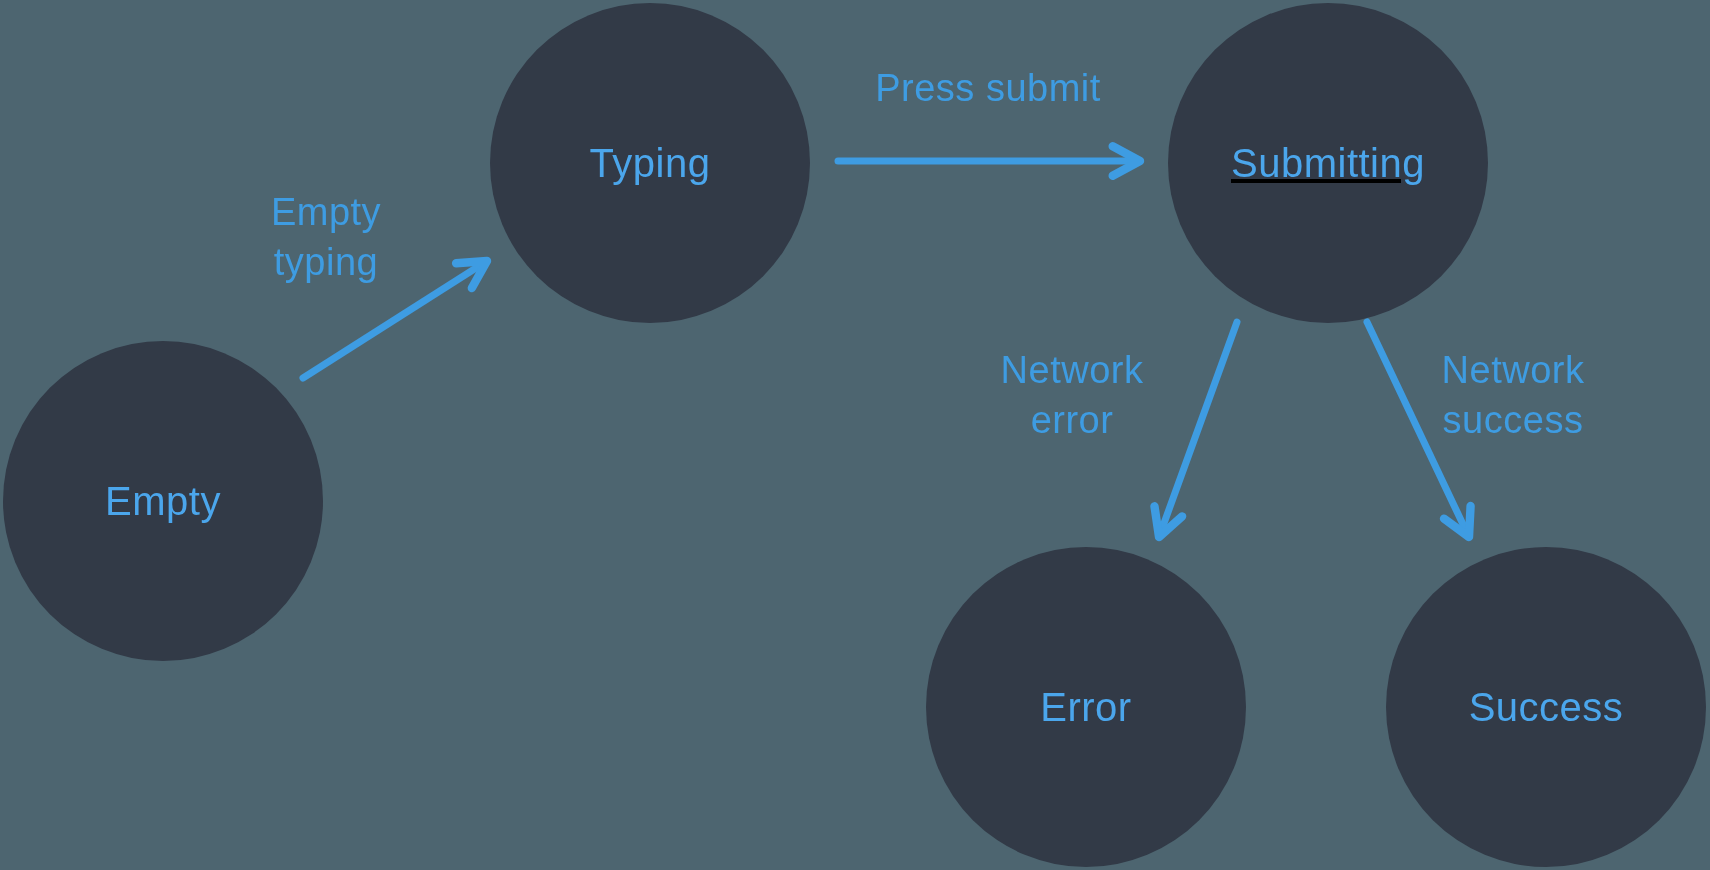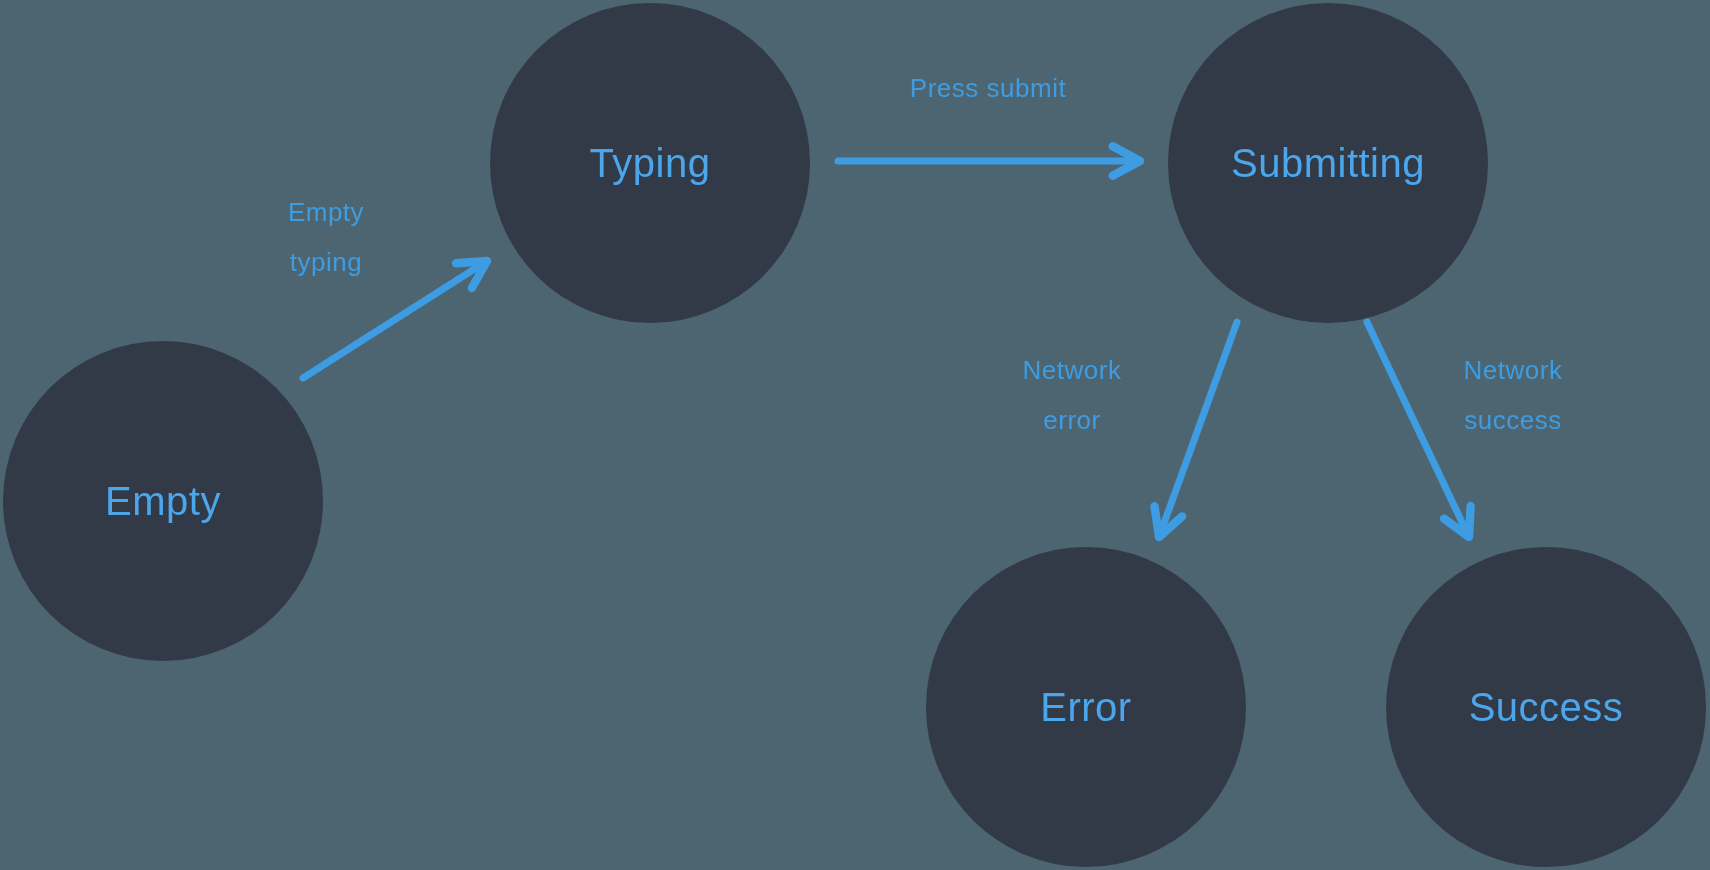--- a/index.html
+++ b/index.html
@@ -15,21 +15,21 @@
   .arrowhead-path{stroke:var(--accent);fill:none;stroke-width:2;stroke-linecap:round;stroke-linejoin:round;}
   .node{
     position:absolute;border-radius:50%;background:var(--node);
     display:flex;align-items:center;justify-content:center;
   }
   .node-label{
     color:var(--node-text);font-size:40px;letter-spacing:0.5px;white-space:nowrap;
   }
   .edge-label{
     position:absolute;transform:translate(-50%,-50%);text-align:center;
-    color:var(--accent);font-size:26px;line-height:50px;letter-spacing:0.5px;white-space:nowrap;
+    color:var(--accent);font-size:38px;line-height:50px;letter-spacing:0.5px;white-space:nowrap;
   }
 </style>
 </head>
 <body>
 
 <div id="canvas">
   <svg id="arrows" viewBox="0 0 1710 870" xmlns="http://www.w3.org/2000/svg">
     <defs>
       <marker id="ah" viewBox="0 0 10 10" refX="8.5" refY="5" markerWidth="6" markerHeight="6" orient="auto-start-reverse">
         <path class="arrowhead-path" d="M2 1.5 L8.5 5 L2 8.5"></path>
@@ -56,21 +56,21 @@
     <div class="edge-label" style="left: 1513px; top: 395px;">
       <div>Network</div>
       <div>success</div>
     </div>
     <div class="node" style="left: 3px; top: 341px; height: 320px; width: 320px; text-align: right;">
       <span class="node-label">Empty</span>
     </div>
     <div class="node" style="left: 490px; top: 3px; height: 320px; width: 320px;">
       <span class="node-label">Typing</span>
     </div>
-    <div class="node" style="left: 1168px; top: 3px; height: 320px; width: 320px;">
+    <div class="node" style="left: 1168px; top: 3px; height: 320px; width: 320px; text-decoration: underline;">
       <span class="node-label">Submitting</span>
     </div>
     <div class="node" style="left: 926px; top: 547px; height: 320px; width: 320px;">
       <span class="node-label">Error</span>
     </div>
     <div class="node" style="left: 1386px; top: 547px; height: 320px; width: 320px;">
       <span class="node-label">Success</span>
     </div>
   </div>
 

